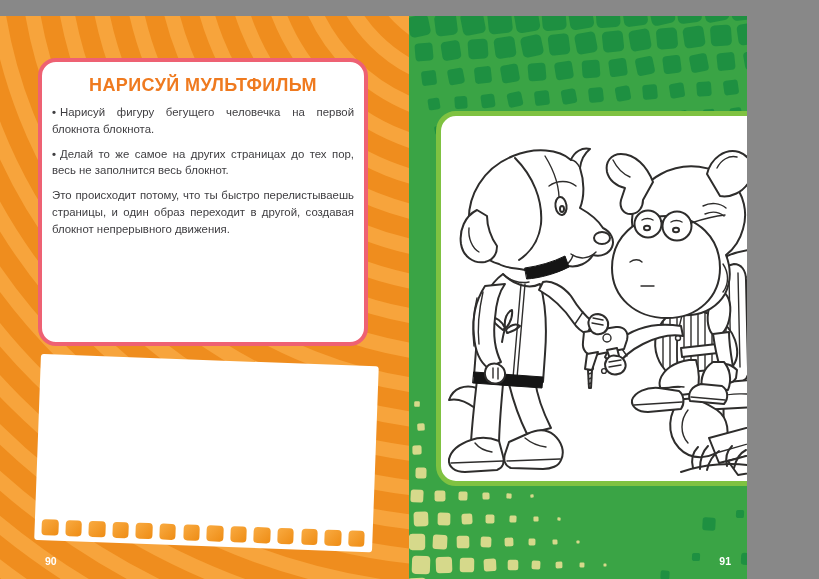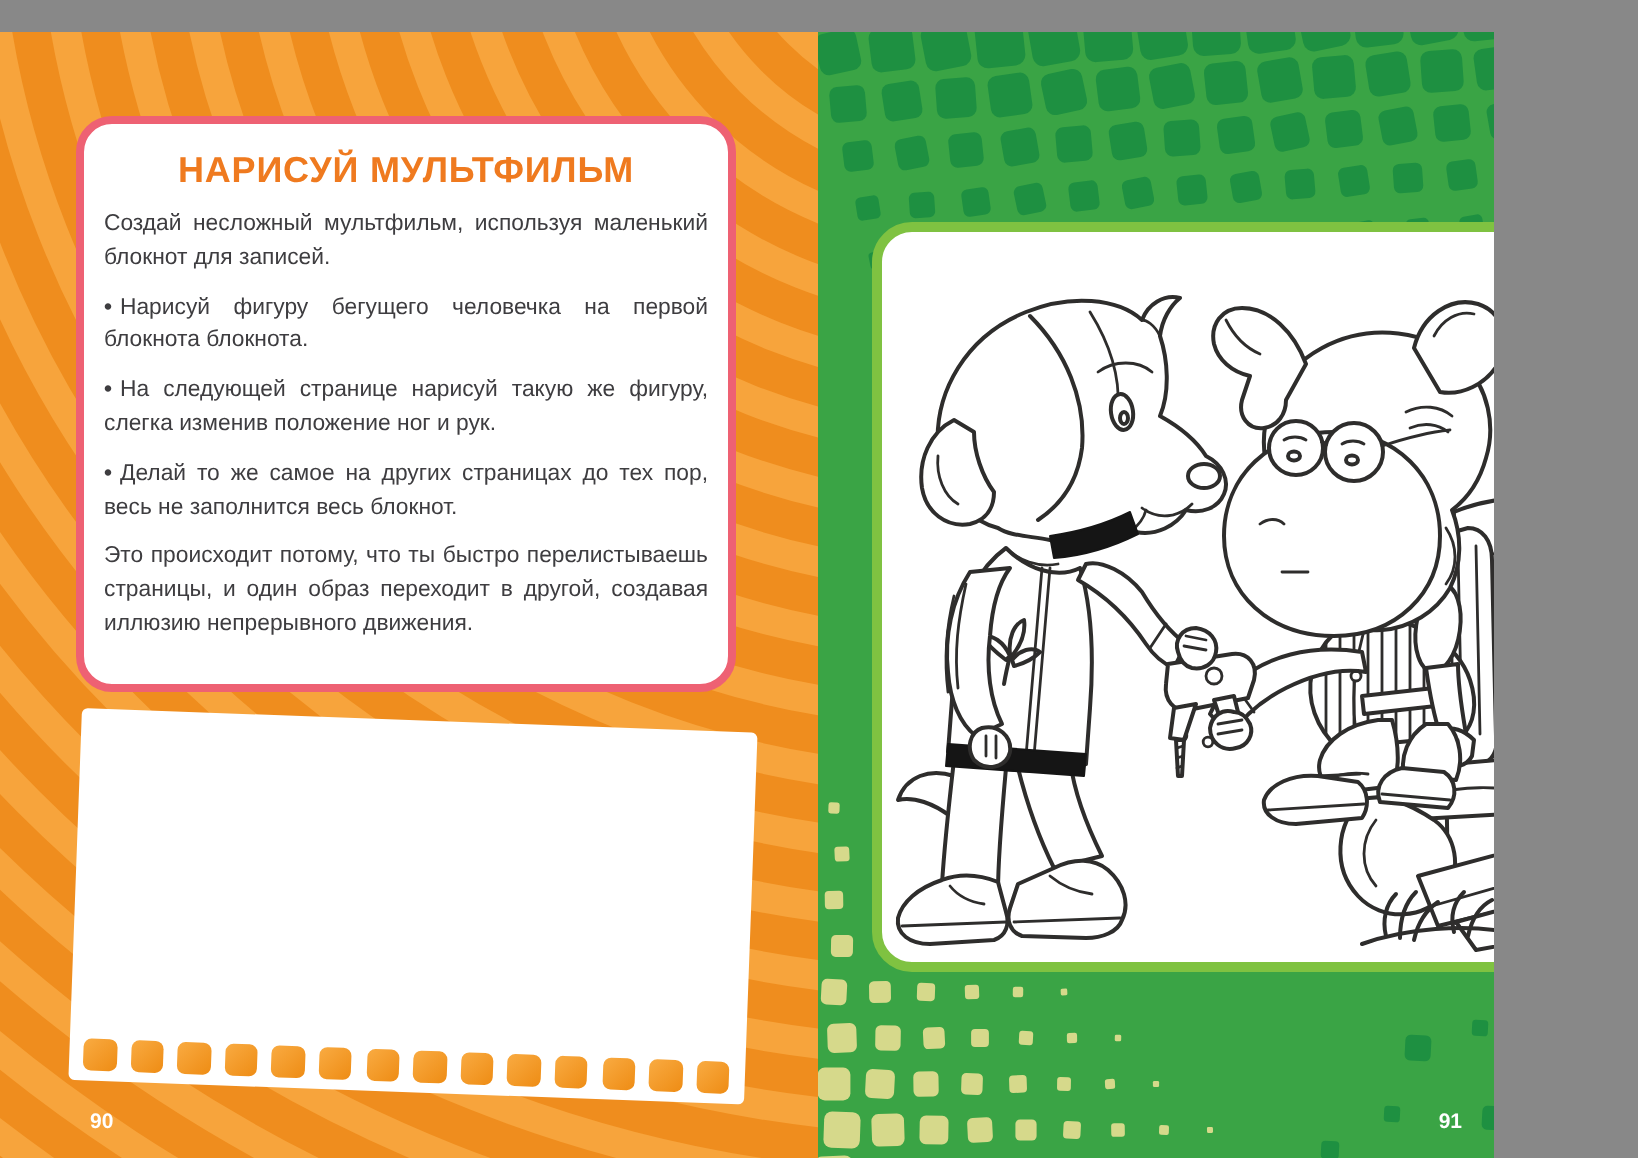--- a/index.html
+++ b/index.html
@@ -79,25 +79,23 @@
           <circle cx="480" cy="-80" r="760"></circle>
           <circle cx="480" cy="-80" r="794"></circle>
           <circle cx="480" cy="-80" r="828"></circle>
           <circle cx="480" cy="-80" r="862"></circle>
           <circle cx="480" cy="-80" r="896"></circle>
         </g>
     </svg>
 
     <div class="text-card">
       <h1>НАРИСУЙ МУЛЬТФИЛЬМ</h1>
-      <p>Создай несложный мультфильм, используя маленький блокнот для записей.</p>
       <p><span class="bullet-dot">•</span><span>Нарисуй фигуру бегущего человечка на первой блокнота блокнота.</span></p>
-      <p><span class="bullet-dot">•</span><span>На следующей странице нарисуй такую же фигуру, слегка изменив положение ног и рук.</span></p>
       <p><span class="bullet-dot">•</span><span>Делай то же самое на других страницах до тех пор, весь не заполнится весь блокнот.</span></p>
-      <p class="last">Это происходит потому, что ты быстро перелистываешь страницы, и один образ переходит в другой, создавая иллюзию непрерывного движения.</p>
+      <p class="last">Это происходит потому, что ты быстро перелистываешь страницы, и один образ переходит в другой, создавая блокнот непрерывного движения.</p>
     </div>
 
     <div class="film">
       <div class="holes" id="film-holes">
           <div class="hole"></div>
           <div class="hole"></div>
           <div class="hole"></div>
           <div class="hole"></div>
           <div class="hole"></div>
           <div class="hole"></div>

